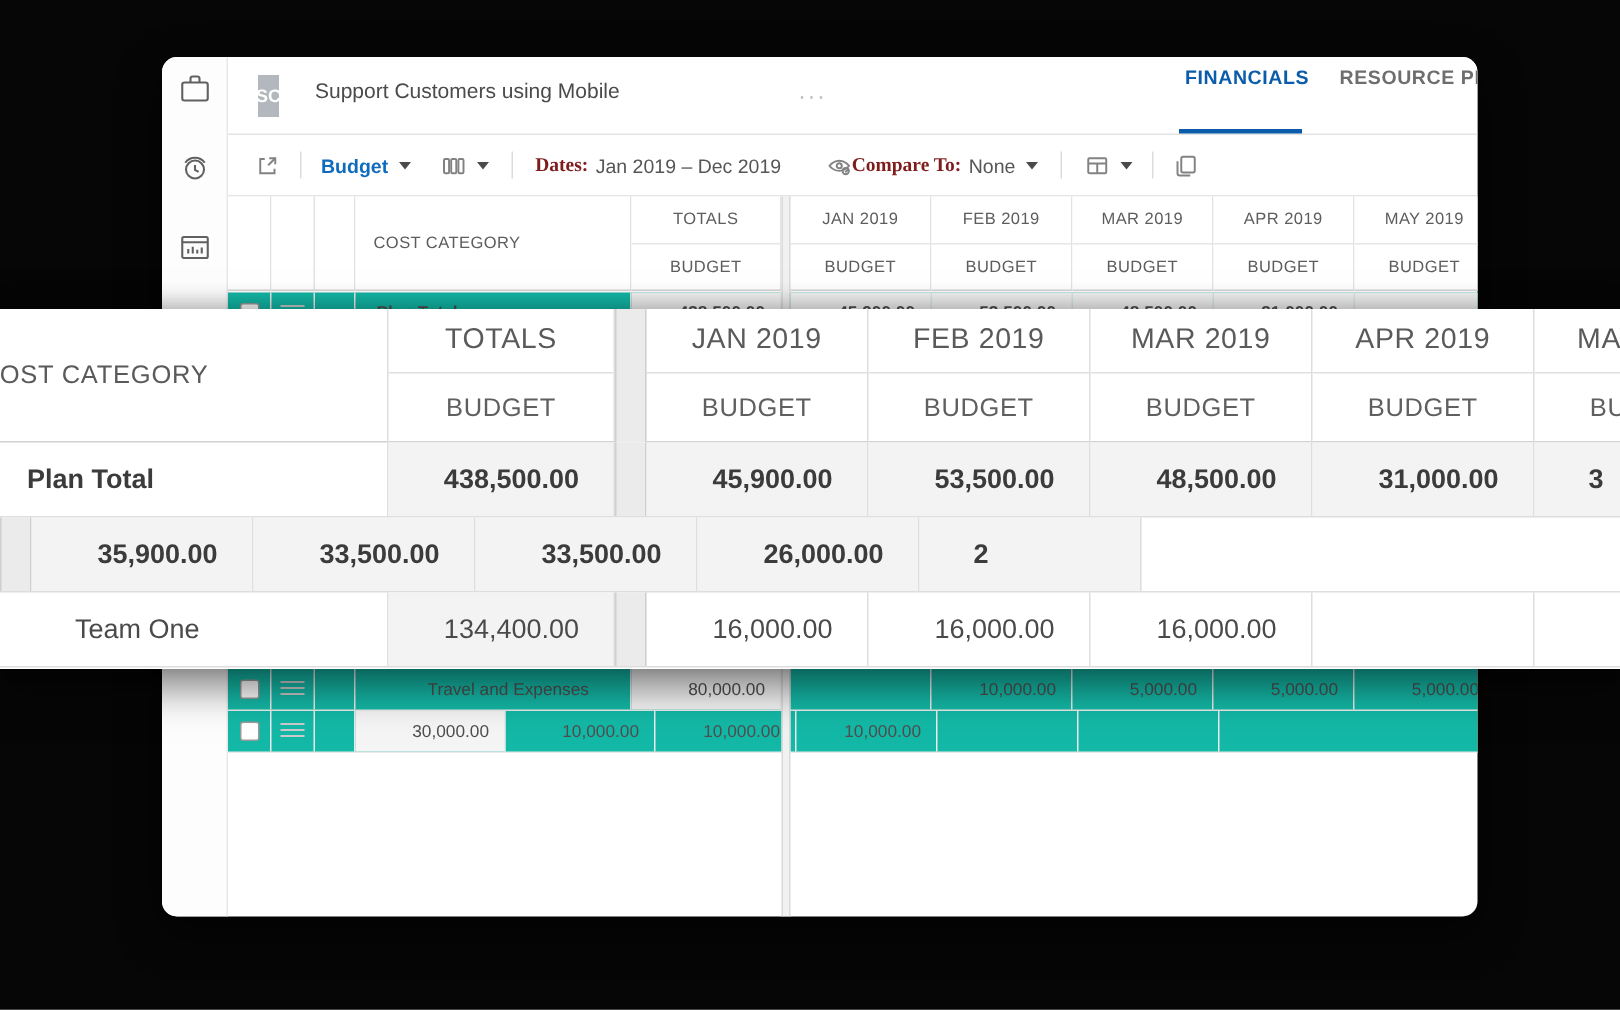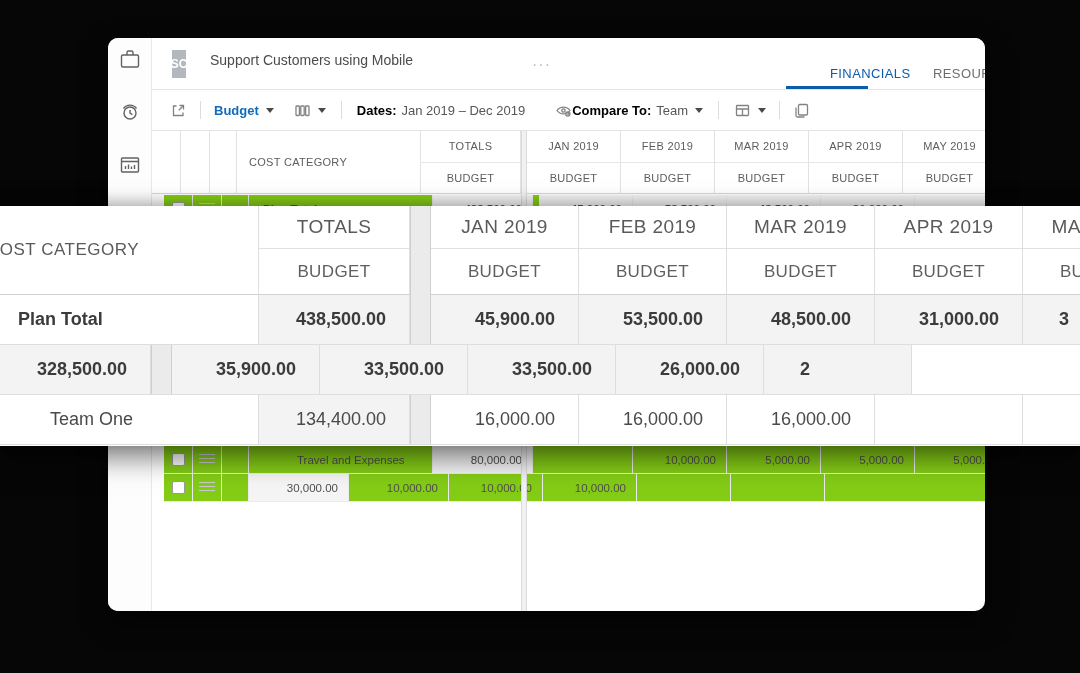--- a/index.html
+++ b/index.html
@@ -20,52 +20,52 @@
 
   .content { position:absolute; left:44px; top:0; right:0; bottom:0; }
 
   
   .titlebar { position:absolute; left:0; right:0; top:0; height:52px; background:#fff;
     border-bottom:1px solid #e4e4e4; }
   .avatar { position:absolute; left:20px; top:12px; width:14px; height:28px; background:#b2b8bd;
     color:#fff; font-size:12px; font-weight:bold; display:flex; align-items:center; justify-content:center; }
   .proj-title { position:absolute; left:58px; top:14px; font-size:14px; color:#4b4b4b; white-space:nowrap; }
   .title-menu { position:absolute; left:380px; top:18px; font-size:16px; color:#bdbdbd; letter-spacing:1px; cursor:pointer; }
-  .tab { position:absolute; top:28px; font-size:13px; font-weight:normal; letter-spacing:.4px; white-space:nowrap; cursor:pointer;margin-left:40px; }
+  .tab { position:absolute; top:6px; font-size:13px; font-weight:bold; letter-spacing:.4px; white-space:nowrap; cursor:pointer; }
   .tab.active { color:#0b5cab; }
   .tab.inactive { color:#6e6e6e; }
   .tab-underline { position:absolute; top:48px; height:3px; background:#0b5cab; }
 
   
   .toolbar { position:absolute; left:0; right:0; top:52px; height:41px; background:#fff;
     border-bottom:1px solid #e4e4e4; display:flex; align-items:center; font-size:13px; color:#4c4c4c; }
   .tb-icon { width:17px; height:17px; display:inline-block; }
   .tb-icon svg { width:17px; height:17px; stroke:#828282; fill:none; stroke-width:1.3; }
   .tb-div { width:1px; height:18px; background:#dcdcdc; }
   .caret { width:0; height:0; border-left:4px solid transparent; border-right:4px solid transparent;
     border-top:5px solid #4a4a4a; display:inline-block; margin-left:7px; }
   .tb-link { color:#0f6cbd; font-weight:bold; cursor:pointer; }
-  .tb-label { font-weight:bold; color:#000000; }
+  .tb-label { font-weight:bold; color:#7f1d1d;font-family:Liberation Serif, serif; }
   .tb-value { color:#565656; margin-left:5px; }
   .tb-group { display:flex; align-items:center; cursor:pointer; }
 
   
   .v-split { position:absolute; left:369px; top:93px; bottom:0; width:6px; background:#f1f1f1;
     border-left:1px solid #dbdbdb; border-right:1px solid #dbdbdb; z-index:2; }
   .grid-head { position:absolute; left:0; top:93px; height:63px; width:860px; display:flex; z-index:1; }
   .gh-cell { border-right:1px solid #e2e2e2; border-bottom:1px solid #d6d6d6; background:#fff; }
   .gh-label { display:flex; align-items:center; padding-left:12px; font-size:11px; color:#5d5d5d; letter-spacing:.3px; }
   .gh-split { border:none; background:transparent; }
   .gh-two { display:flex; flex-direction:column; }
   .gh-two .t1, .gh-two .t2 { flex:1; display:flex; align-items:center; justify-content:center;
     font-size:11px; color:#5d5d5d; letter-spacing:.3px; }
   .gh-two .t1 { border-bottom:1px solid #e6e6e6; }
 
-  .bgrow { position:absolute; left:12px; width:860px; height:28px; display:flex;
-    border-bottom:1px solid #ebebeb; background:#84cc16; z-index:1; font-size:11.5px; color:#4f4f4f; }
+  .bgrow { position:absolute; left:0; width:860px; height:28px; display:flex;
+    border-bottom:1px solid #ebebeb; background:#14b8a6; z-index:1; font-size:11.5px; color:#4f4f4f; }
   .c { border-right:1px solid #ececec; display:flex; align-items:center; }
   .c.num { justify-content:flex-end; padding-right:10px; }
   .c.name { padding-left:48px; }
   .c.gray { background:#f5f5f5; }
   .c.split { border:none; background:transparent; }
   .checkbox { width:13px; height:13px; border:1.5px solid #9a9a9a; border-radius:2px; background:#fff; margin:0 auto; cursor:pointer; }
   .draglines { width:16px; height:12px; margin:0 auto;
     background:repeating-linear-gradient(to bottom,#cbcbcb 0 1.5px,transparent 1.5px 4px); cursor:grab; }
 
   
@@ -171,21 +171,21 @@
         <span class="tb-icon" style="margin-left:30px">
           <svg viewBox="0 0 17 17">
               <path d="M2 8.5s2.4-3.4 6.5-3.4 6.5 3.4 6.5 3.4-2.4 3.4-6.5 3.4S2 8.5 2 8.5z"></path>
               <circle cx="8.5" cy="8.5" r="1.7"></circle>
               <path d="M12.5 12.8 14.8 10.5"></path>
               <circle cx="12.8" cy="12" r="2.1"></circle>
             </svg>
         </span>
         <span class="tb-label" style="">Compare To:</span>
         <span class="tb-group">
-          <span class="tb-value">Team</span>
+          <span class="tb-value">None</span>
           <span class="caret"></span>
         </span>
         <span class="tb-div" style="margin:0 15px"></span>
         <span class="tb-group">
           <span class="tb-icon">
             <svg viewBox="0 0 17 17">
                 <rect x="2.5" y="3.5" width="12" height="10" rx="0.8"></rect>
                 <path d="M2.5 7h12"></path>
                 <path d="M8.5 7v6.5"></path>
               </svg>
@@ -331,21 +331,20 @@
         <div class="ov-c ov-w-tot num gray">438,500.00</div>
         <div class="ov-c ov-w-spl" style="border-right:1px solid #cfcfcf"></div>
         <div class="ov-c ov-w-mon num gray">45,900.00</div>
         <div class="ov-c ov-w-mon num gray">53,500.00</div>
         <div class="ov-c ov-w-mon num gray">48,500.00</div>
         <div class="ov-c ov-w-mon num gray">31,000.00</div>
         <div class="ov-c ov-w-mon gray frag">3</div>
       </div>
 
       <div class="ov-row bold">
-        <div class="ov-c ov-w-tot num gray">328,500.00</div>
         <div class="ov-c ov-w-spl" style="border-right:1px solid #cfcfcf"></div>
         <div class="ov-c ov-w-mon num gray">35,900.00</div>
         <div class="ov-c ov-w-mon num gray">33,500.00</div>
         <div class="ov-c ov-w-mon num gray">33,500.00</div>
         <div class="ov-c ov-w-mon num gray">26,000.00</div>
         <div class="ov-c ov-w-mon gray frag">2</div>
       </div>
 
       <div class="ov-row">
         <div class="ov-c ov-name lvl2">Team One</div>

